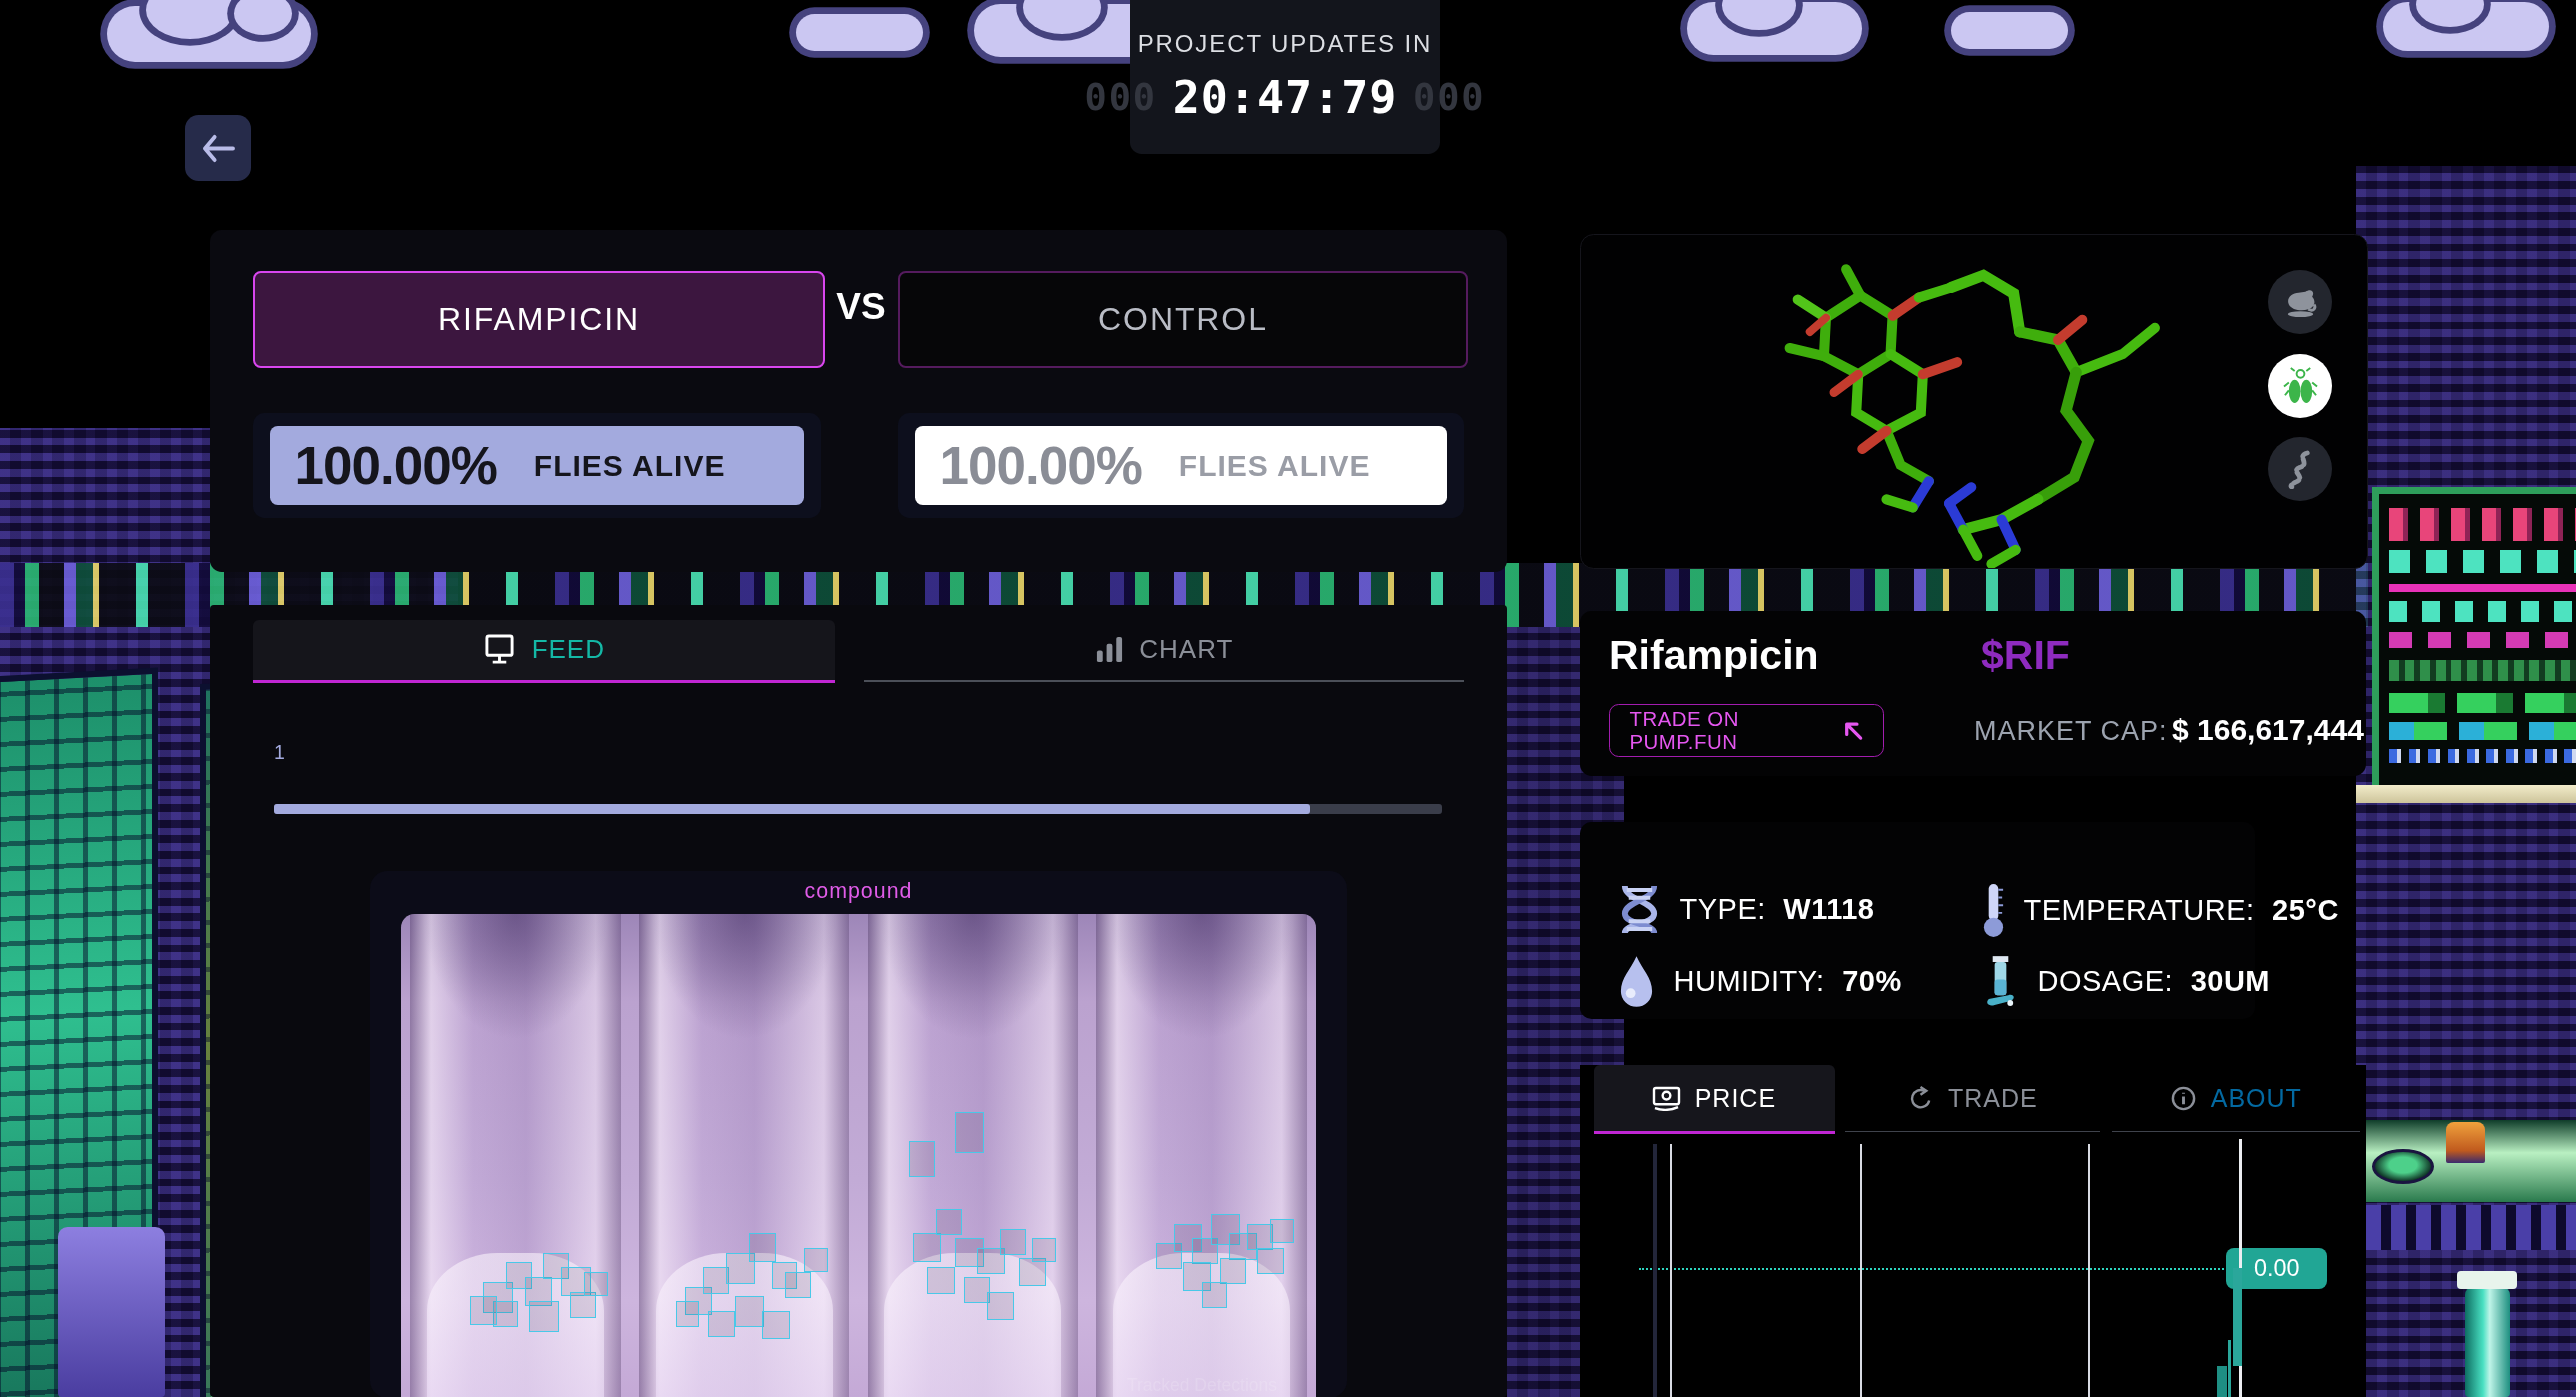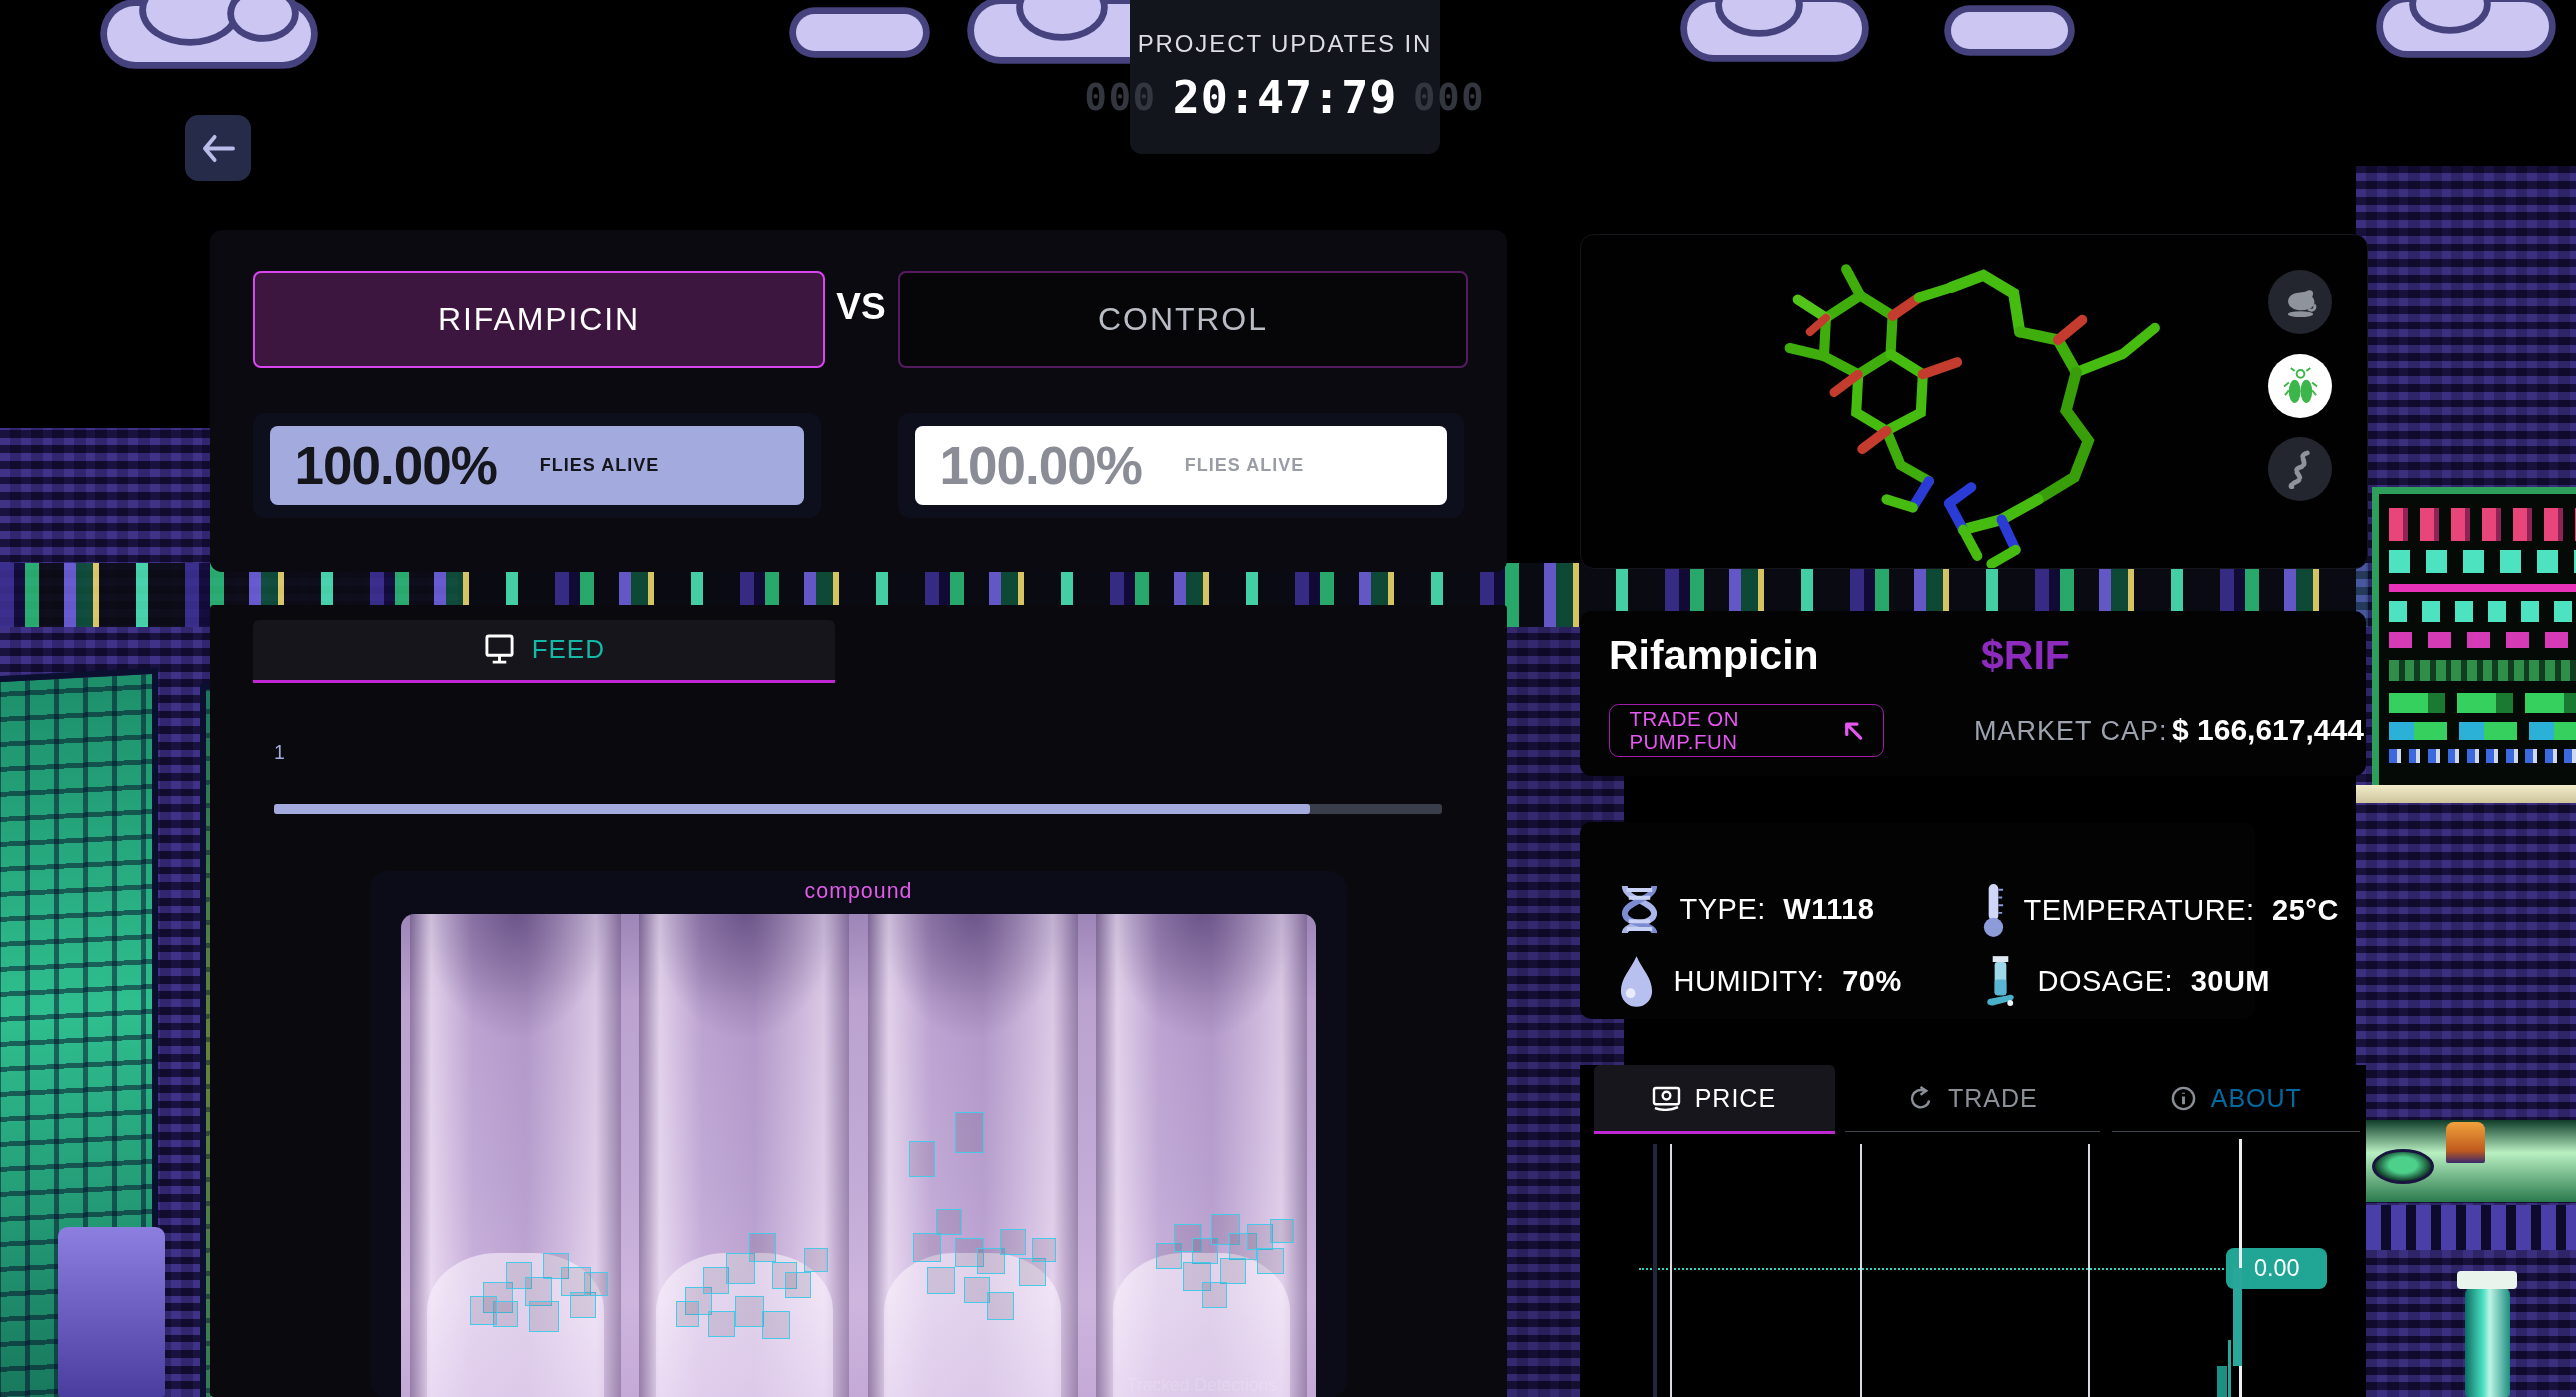--- a/index.html
+++ b/index.html
@@ -59,21 +59,21 @@
   #btn-compound{left:43px;width:568px;background:#3c163f;border:2.9px solid #d946ef;color:#fff;}
   #btn-control{left:688px;width:566px;background:#060608;border:2.9px solid #551b5e;color:#b9bcc5;}
   #vs-label{position:absolute;left:616px;top:56px;width:70px;text-align:center;font-size:37px;font-weight:bold;color:#fff;}
   .stat-wrap{position:absolute;top:183px;height:105px;background:#0d0f1d;border-radius:11.7px;padding:12.7px 16.6px;box-sizing:border-box;}
   #stat-left{left:43px;width:568px;}
   #stat-right{left:688px;width:566px;}
   .stat-card{width:100%;height:100%;border-radius:7.8px;display:flex;align-items:center;gap:37px;padding-left:25px;box-sizing:border-box;}
   #stat-left .stat-card{background:#a3aade;color:#15151c;}
   #stat-right .stat-card{background:#fff;color:#8a8d96;}
   .stat-val{font-size:53px;font-weight:bold;letter-spacing:-1px;}
-  .stat-lab{font-size:18px;font-weight:bold;letter-spacing:1px;margin-left:6px;}
+  .stat-lab{font-size:30px;font-weight:bold;letter-spacing:1px;}
   #stat-right .stat-lab{color:#9a9da6;}
 
   
   #feed-card{left:210px;top:605px;width:1297px;height:792px;background:#09090e;border-radius:3.9px;}
   .ftab{position:absolute;top:14.6px;height:60px;display:flex;align-items:center;justify-content:center;gap:15.6px;
         font-size:26px;letter-spacing:1px;cursor:pointer;}
   #tab-feed{left:43px;width:582px;background:#15151b;color:#14b8a6;border-bottom:3.9px solid #c026d3;border-radius:5.8px 5.8px 0 0;}
   #tab-chart{left:654px;width:600px;color:#8b8f98;border-bottom:2.9px solid #4b4f58;}
   #feed-index{position:absolute;left:64px;top:136px;font-size:19.5px;color:#a3aade;}
   #progress{position:absolute;left:64px;top:199px;width:1168px;height:9.7px;background:#3a3d4a;border-radius:2.9px;}
@@ -216,20 +216,28 @@
     </div>
   </div>
 
   <div id="feed-card" class="abs">
     <div id="tab-feed" class="ftab">
       <svg width="33" height="31" viewBox="0 0 34 32">
         <rect x="4" y="2" width="26" height="20" rx="2" fill="none" stroke="#fff" stroke-width="3"></rect>
         <path d="M17 22 V28 M10 29 H24" stroke="#fff" stroke-width="3"></path>
       </svg>
       <span>FEED</span>
+    </div>
+    <div id="tab-chart" class="ftab">
+      <svg width="29" height="29" viewBox="0 0 30 30">
+        <rect x="2" y="16" width="6" height="12" rx="2" fill="#8b8f98"></rect>
+        <rect x="12" y="9" width="6" height="19" rx="2" fill="#8b8f98"></rect>
+        <rect x="22" y="2" width="6" height="26" rx="2" fill="#8b8f98"></rect>
+      </svg>
+      <span>CHART</span>
     </div>
 
     <div id="feed-index">1</div>
     <div id="progress">
         <div class="fill" style="width: 88.7%;"></div>
       </div>
 
     <div id="video-box">
       <div id="video-label">compound</div>
       <div id="video-feed">

